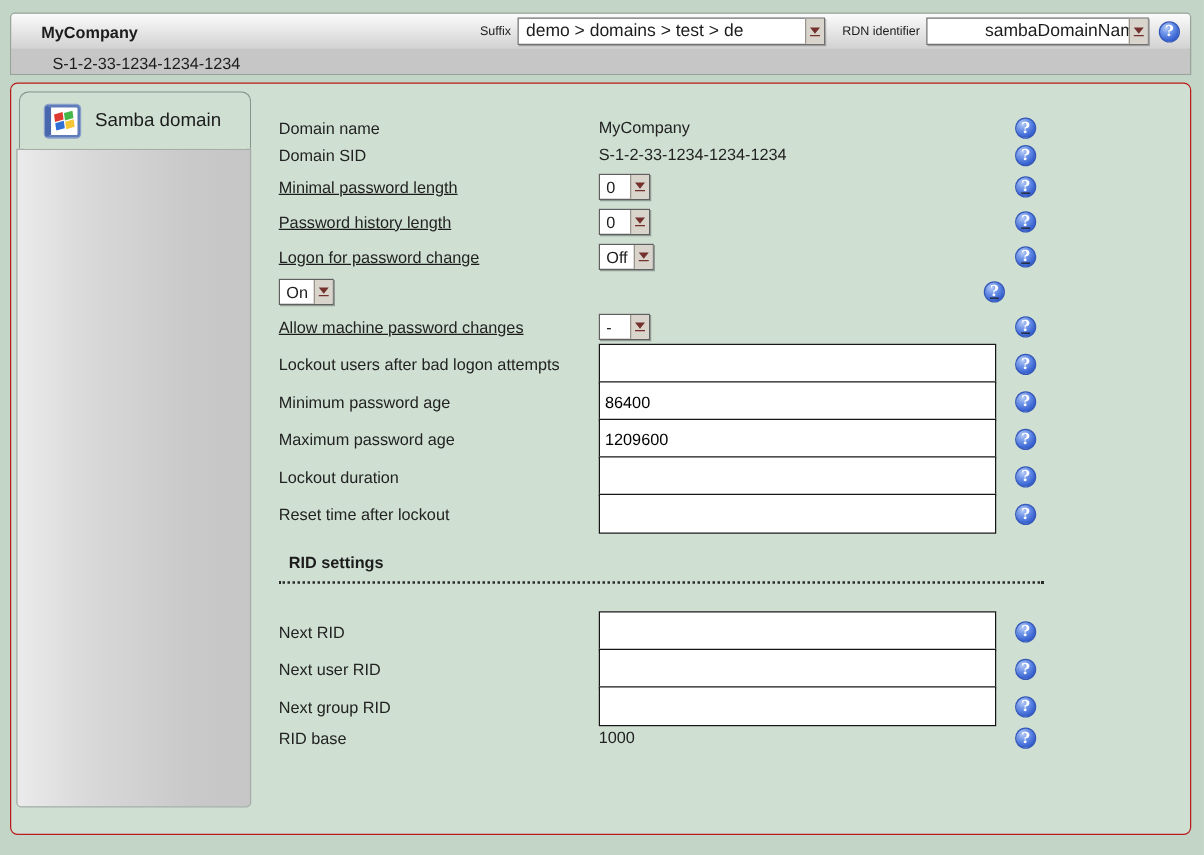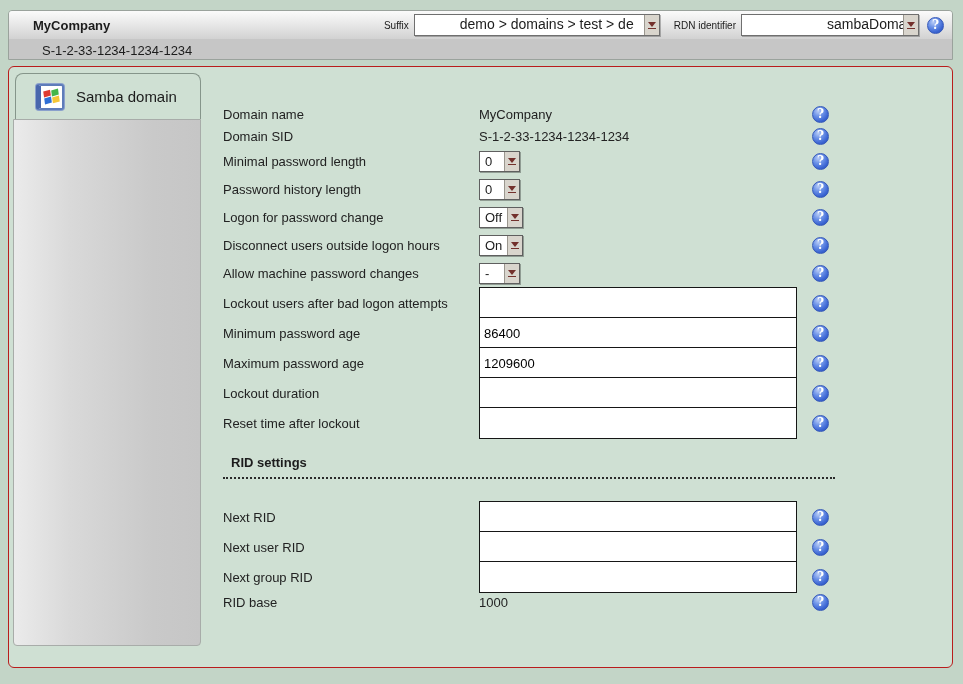--- a/index.html
+++ b/index.html
@@ -31,21 +31,21 @@
   .tb-title { font-weight: bold; font-size: 13px; }
   .tb-spacer { flex: 1; }
   .tb-label { font-size: 10px; margin-right: 5px; white-space: nowrap; }
   .hdr-sel {
     display: inline-flex; align-items: stretch; height: 22px;
     background: #fff; border: 1px solid #6f6f6f;
     box-shadow: 1px 1px 0 rgba(0,0,0,0.25); margin-right: 14px;
   }
   .hdr-sel .sel-val {
     flex: 1; font-size: 14px; padding: 1px 4px 0 6px;
-    white-space: nowrap; overflow: hidden; margin-left: 39px;
+    white-space: nowrap; overflow: hidden;
   }
   .hdr-sel.sfx { width: 246px; }
   .hdr-sel.rdn { width: 178px; margin-right: 8px; padding-left: 40px; }
 
   .sel-arrow {
     width: 15px; background: #d9d5cd; border-left: 1px solid #9a968e;
     display: flex; flex-direction: column; align-items: center; justify-content: center;
   }
   .sel-arrow::before {
     content: ""; width: 0; height: 0;
@@ -97,28 +97,28 @@
     display: grid; grid-template-columns: 1fr 1fr; grid-template-rows: 1fr 1fr; gap: 1px;
   }
   .win-flag i { display: block; transform: skewY(-8deg); }
   .win-flag .p1 { background: #df3a31; }
   .win-flag .p2 { background: #45b649; }
   .win-flag .p3 { background: #2f6fd6; }
   .win-flag .p4 { background: #f5c636; }
 
   
   .form {
-    position: absolute; left: 214px; top: 36px; width: 612px;
+    position: absolute; left: 214px; top: 24px; width: 612px;
   }
   .row {
     display: grid; grid-template-columns: 256px 325px 25px;
     align-items: center;
   }
   .row.static { height: 22px; }
-  .row.select { height: 28px; }
+  .row.select { height: 28px; text-decoration: underline; }
   .row.input  { height: 30px; }
   .lab { font-size: 13px; color: #222; white-space: nowrap; }
   .val { font-size: 13px; color: #222; }
   .row .help { justify-self: end; }
 
   .section {
     margin-top: 16px; margin-bottom: 22px; padding-bottom: 6px;
     border-bottom: 2px dotted #2a2a2a; width: 100%;
   }
   .section-title { font-weight: bold; font-size: 13px; padding-left: 8px; }
@@ -206,21 +206,20 @@
       </div>
       <div class="row select">
         <span class="lab">Logon for password change</span>
         <div class="ctl"><span class="sel">
             <span class="sel-val">Off</span>
             <span class="sel-arrow"></span>
           </span></div>
         <span class="help">?</span>
       </div>
       <div class="row select">
-        <span class="lab">Disconnect users outside logon hours</span>
         <div class="ctl"><span class="sel">
             <span class="sel-val">On</span>
             <span class="sel-arrow"></span>
           </span></div>
         <span class="help">?</span>
       </div>
       <div class="row select">
         <span class="lab">Allow machine password changes</span>
         <div class="ctl"><span class="sel">
             <span class="sel-val">-</span>

